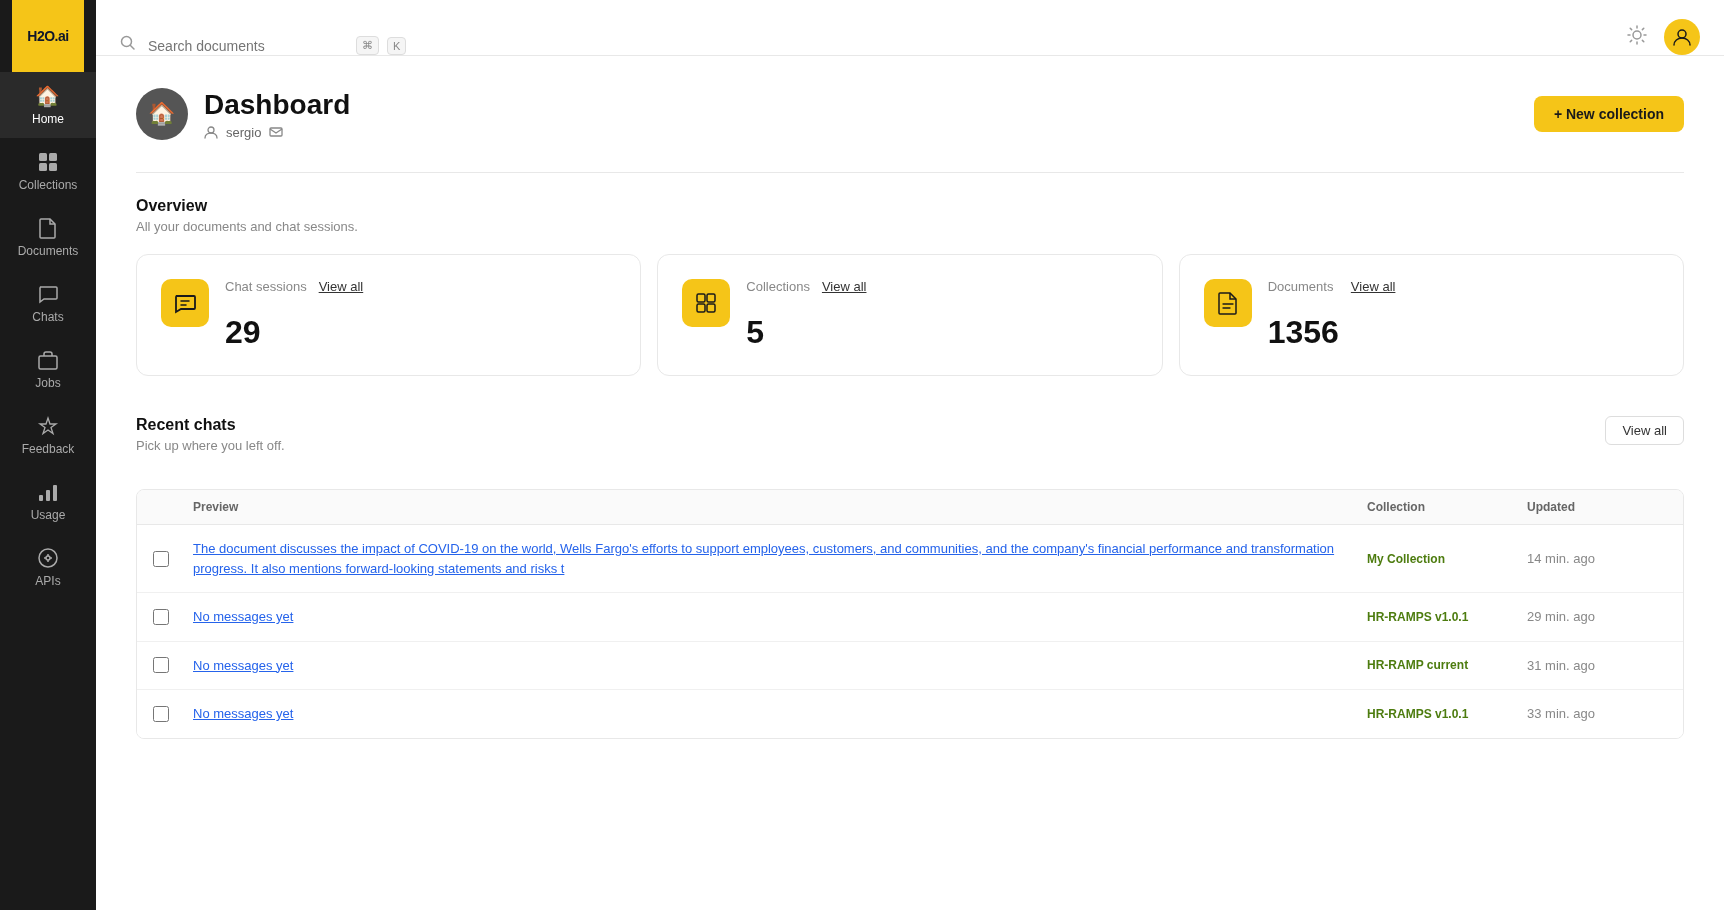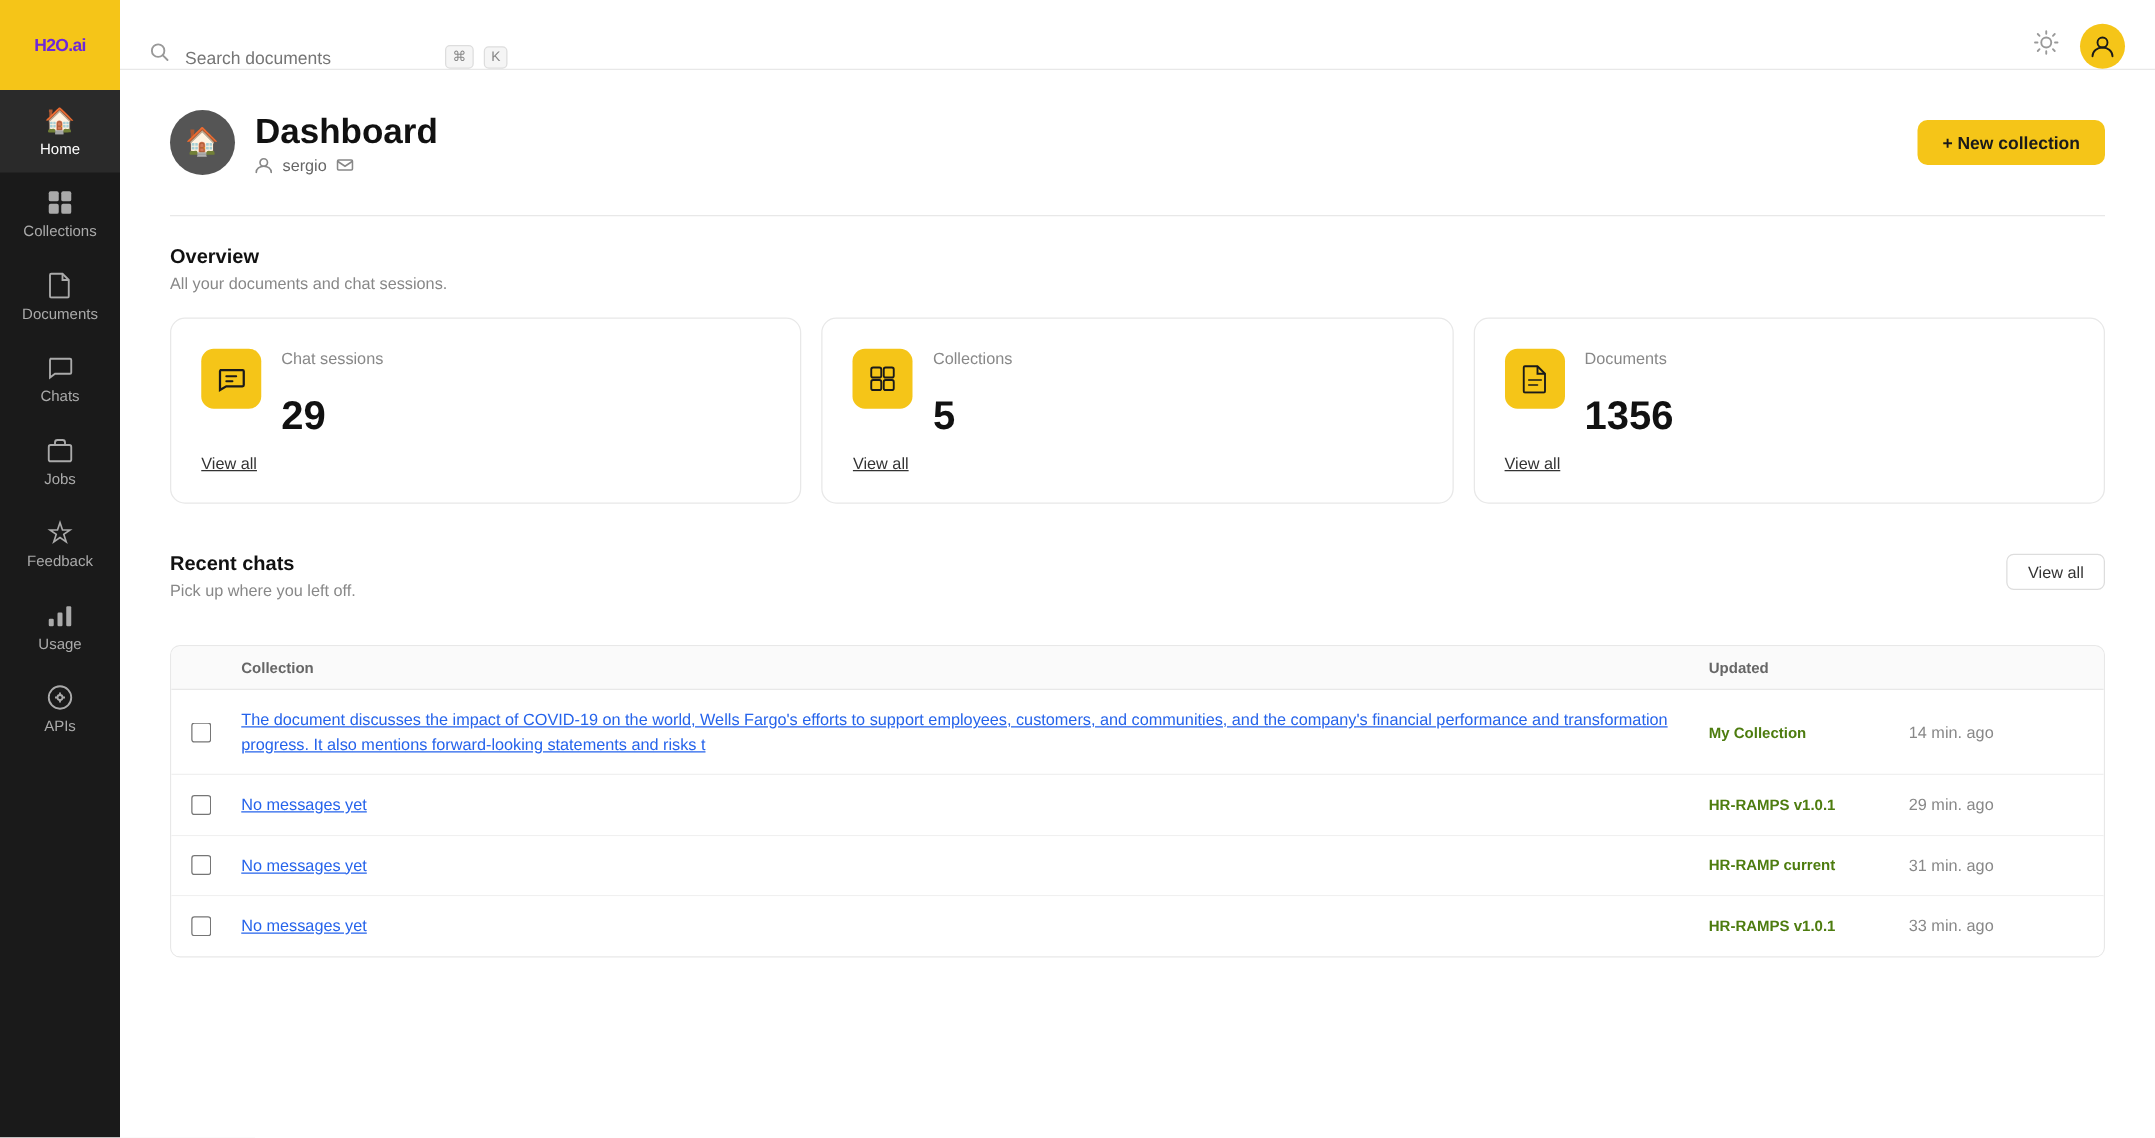--- a/index.html
+++ b/index.html
@@ -9,29 +9,29 @@
     .sidebar {
       width: 96px;
       background: #1a1a1a;
       display: flex;
       flex-direction: column;
       align-items: center;
       padding: 0;
       flex-shrink: 0;
     }
     .sidebar-logo {
-      width: 96px;
+      width: 72px;
       height: 72px;
       background: #f5c518;
       display: flex;
       align-items: center;
       justify-content: center;
       font-weight: 700;
       font-size: 14px;
-      color: #6d28d9;
+      color: #0f172a;
       letter-spacing: -0.5px;
       cursor: pointer;
     }
     .sidebar-item {
       width: 100%;
       display: flex;
       flex-direction: column;
       align-items: center;
       padding: 12px 8px;
       color: #aaa;
@@ -192,21 +192,20 @@
       gap: 16px;
       margin-bottom: 40px;
     }
     .stat-card {
       flex: 1;
       background: #fff;
       border: 1px solid #e8e8e8;
       border-radius: 12px;
       padding: 24px;
       display: flex;
-      flex-direction: column;
       gap: 12px;
     }
     .stat-card-top {
       display: flex;
       align-items: flex-start;
       gap: 16px;
     }
     .stat-icon {
       width: 48px;
       height: 48px;
@@ -511,20 +510,21 @@
         <div>
           <div class="section-title">Recent chats</div>
           <div class="section-sub">Pick up where you left off.</div>
         </div>
         <button class="view-all-btn">View all</button>
       </div>
 
       <div class="chats-table">
         <div class="table-header">
           <div class="table-header-cell"></div>
+          <div class="table-header-cell">Preview</div>
           <div class="table-header-cell">Collection</div>
           <div class="table-header-cell">Updated</div>
         </div>
 
         <div class="table-row">
           <input type="checkbox" class="row-checkbox" style="">
           <span class="row-preview">The document discusses the impact of COVID-19 on the world, Wells Fargo's efforts to support employees, customers, and communities, and the company's financial performance and transformation progress. It also mentions forward-looking statements and risks t</span>
           <span class="row-collection">My Collection</span>
           <span class="row-updated">14 min. ago</span>
         </div>

